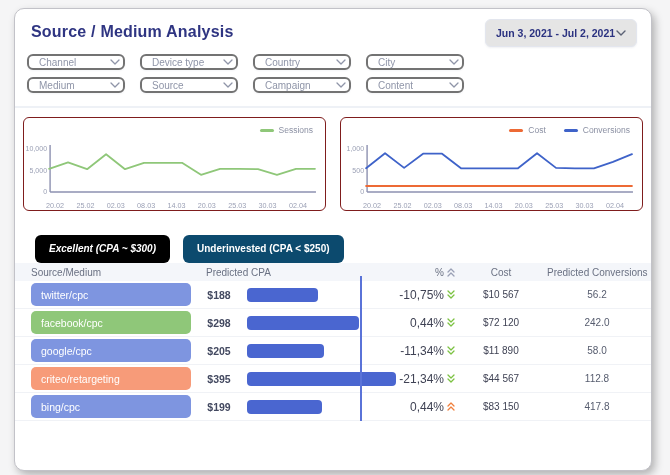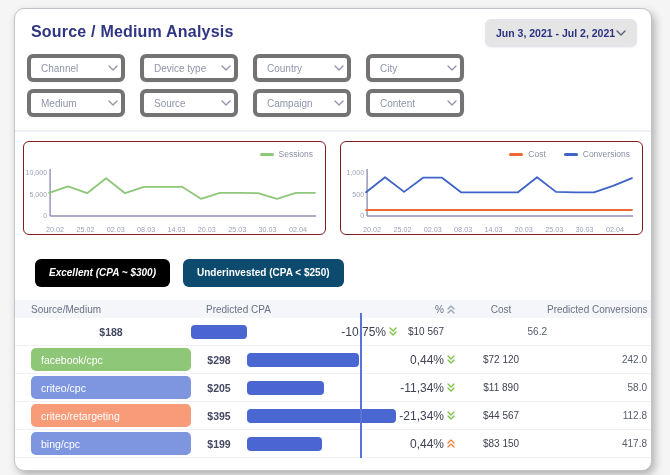--- a/index.html
+++ b/index.html
@@ -6,53 +6,53 @@
   body{width:670px;height:475px;background:#f5f5f6;font-family:"Liberation Sans",sans-serif;overflow:hidden;position:relative}
   .card{position:absolute;left:14px;top:8px;width:638px;height:463px;background:#fff;border:1px solid #c2c2c8;
         border-radius:10px;box-shadow:3px 4px 8px rgba(0,0,0,.28);overflow:hidden;box-sizing:border-box}
   .card-header{position:relative;padding:14px 16px 0 16px}
   .title{font-size:16px;font-weight:bold;color:#2f3582;letter-spacing:.2px}
   .date-box{position:absolute;right:14px;top:10px;width:152px;height:28px;border:1px solid #e3e6ee;border-radius:6px;
             background:#e5e5e5;display:flex;align-items:center;justify-content:space-between;padding:0 10px;
             box-shadow:0 1px 2px rgba(40,50,90,.07);box-sizing:border-box;cursor:pointer}
   .date-text{font-size:10.5px;font-weight:bold;color:#2b3280;white-space:nowrap}
   .filters{padding:13px 0 0 12px;display:grid;grid-template-columns:repeat(4,98px);gap:7px 15px}
-  .filter{height:28px;border:4px solid #737373;border-radius:6px;display:flex;align-items:center;
+  .filter{height:16px;border:2px solid #737373;border-radius:6px;display:flex;align-items:center;
           justify-content:space-between;padding:0 3px 0 10px;background:#fff;box-shadow:0 1px 2px rgba(40,50,90,.05);
           box-sizing:border-box;cursor:pointer}
   .filter-label{font-size:10px;color:#8f95a8}
   .divider{height:2px;background:#eef1f6;margin-top:13px}
   .charts-row{display:flex;gap:14px;padding:9px 8px 0 8px}
   .chart-card{flex:1;height:94px;border:1px solid #7f1d1d;border-radius:6px;position:relative;background:#fff;box-sizing:border-box}
   .legend{position:absolute;top:7px;right:12px;display:flex;gap:18px;align-items:center}
   .legend-item{display:flex;align-items:center;gap:5px}
   .legend-marker{width:14px;height:3px;border-radius:2px}
   .legend-label{font-size:8.5px;color:#8b90a3}
   svg.chart{position:absolute;left:0;top:22px;width:100%;height:72px;display:block}
   .badges{display:flex;gap:13px;padding:24px 0 0 20px}
   .badge{height:28px;line-height:28px;border-radius:6px;color:#fff;font-size:10px;font-weight:bold;padding:0 14px;white-space:nowrap}
-  .table-wrap{position:relative;margin-top:13px}
+  .table-wrap{position:relative;}
   .thead{display:grid;grid-template-columns:160px 206px 58px 92px 100px;padding-left:16px;background:#f4f6fa;height:18px;align-items:center}
   .th{font-size:10px;color:#6a7183;white-space:nowrap}
   .th-cpa{padding-left:15px}
   .th-pct{display:flex;justify-content:flex-end;align-items:center;gap:3px}
   .th-cost{text-align:center}
   .th-conv{text-align:left}
   .trow{display:grid;grid-template-columns:160px 56px 150px 58px 92px 100px;padding-left:16px;height:27px;
         border-bottom:1px solid #f0f2f6;background:#fff;align-items:center}
   .pill{height:23px;border-radius:5px;display:flex;align-items:center;padding-left:10px;color:#fff;font-size:10.5px;cursor:pointer}
   .pill.excellent{background:#8fc779}
   .pill.underinvested{background:#7e95e0}
   .pill.overinvested{background:#f79b79}
   .cell-cpa{font-size:10.5px;font-weight:bold;color:#434960;text-align:center}
   .cell-bar{display:flex;align-items:center;height:100%}
   .bar{height:14px;border-radius:4px;background:#4a66d0}
   .cell-pct{display:flex;align-items:center;justify-content:flex-end;gap:3px;font-size:12px;color:#3f4254}
   .cell-cost{font-size:10px;color:#3f4254;text-align:center}
-  .cell-conv{font-size:10px;color:#565c6e;text-align:right}
+  .cell-conv{font-size:10px;color:#565c6e;text-align:center}
   .ref-line{position:absolute;left:345px;top:13px;bottom:0;width:1.5px;background:#5a73d8}
 </style>
 </head>
 <body>
 
 <div class="card">
 
   <div class="card-header">
     <div class="title">Source / Medium Analysis</div>
     <div class="date-box">
@@ -188,20 +188,21 @@
         <svg width="8" height="9" viewBox="0 0 8 9">
           <polyline points="1,4 4,1 7,4" fill="none" stroke="#9aa0b5" stroke-width="1.3" stroke-linecap="round" stroke-linejoin="round"></polyline>
           <polyline points="1,8 4,5 7,8" fill="none" stroke="#9aa0b5" stroke-width="1.3" stroke-linecap="round" stroke-linejoin="round"></polyline>
         </svg>
       </div>
       <div class="th th-cost">Cost</div>
       <div class="th th-conv">Predicted Conversions</div>
     </div>
     <div>
         <div class="trow">
+          <div class="pill underinvested">twitter/cpc</div>
           <div class="cell-cpa">$188</div>
           <div class="cell-bar">
             <div class="bar" style="width: 70.8px;"></div>
           </div>
           <div class="cell-pct">
             <span>-10,75%</span>
             <svg width="8" height="9" viewBox="0 0 8 9">
               <polyline points="1,1 4,4 7,1" fill="none" stroke="#7cc242" stroke-width="1.3" stroke-linecap="round" stroke-linejoin="round"></polyline>
               <polyline points="1,5 4,8 7,5" fill="none" stroke="#7cc242" stroke-width="1.3" stroke-linecap="round" stroke-linejoin="round"></polyline>
             </svg>
@@ -219,21 +220,21 @@
             <span>0,44%</span>
             <svg width="8" height="9" viewBox="0 0 8 9">
               <polyline points="1,1 4,4 7,1" fill="none" stroke="#7cc242" stroke-width="1.3" stroke-linecap="round" stroke-linejoin="round"></polyline>
               <polyline points="1,5 4,8 7,5" fill="none" stroke="#7cc242" stroke-width="1.3" stroke-linecap="round" stroke-linejoin="round"></polyline>
             </svg>
           </div>
           <div class="cell-cost">$72 120</div>
           <div class="cell-conv">242.0</div>
         </div>
         <div class="trow">
-          <div class="pill underinvested">criteo/cpc</div>
+          <div class="pill underinvested">google/cpc</div>
           <div class="cell-cpa">$205</div>
           <div class="cell-bar">
             <div class="bar" style="width: 77.2px;"></div>
           </div>
           <div class="cell-pct">
             <span>-11,34%</span>
             <svg width="8" height="9" viewBox="0 0 8 9">
               <polyline points="1,1 4,4 7,1" fill="none" stroke="#7cc242" stroke-width="1.3" stroke-linecap="round" stroke-linejoin="round"></polyline>
               <polyline points="1,5 4,8 7,5" fill="none" stroke="#7cc242" stroke-width="1.3" stroke-linecap="round" stroke-linejoin="round"></polyline>
             </svg>

